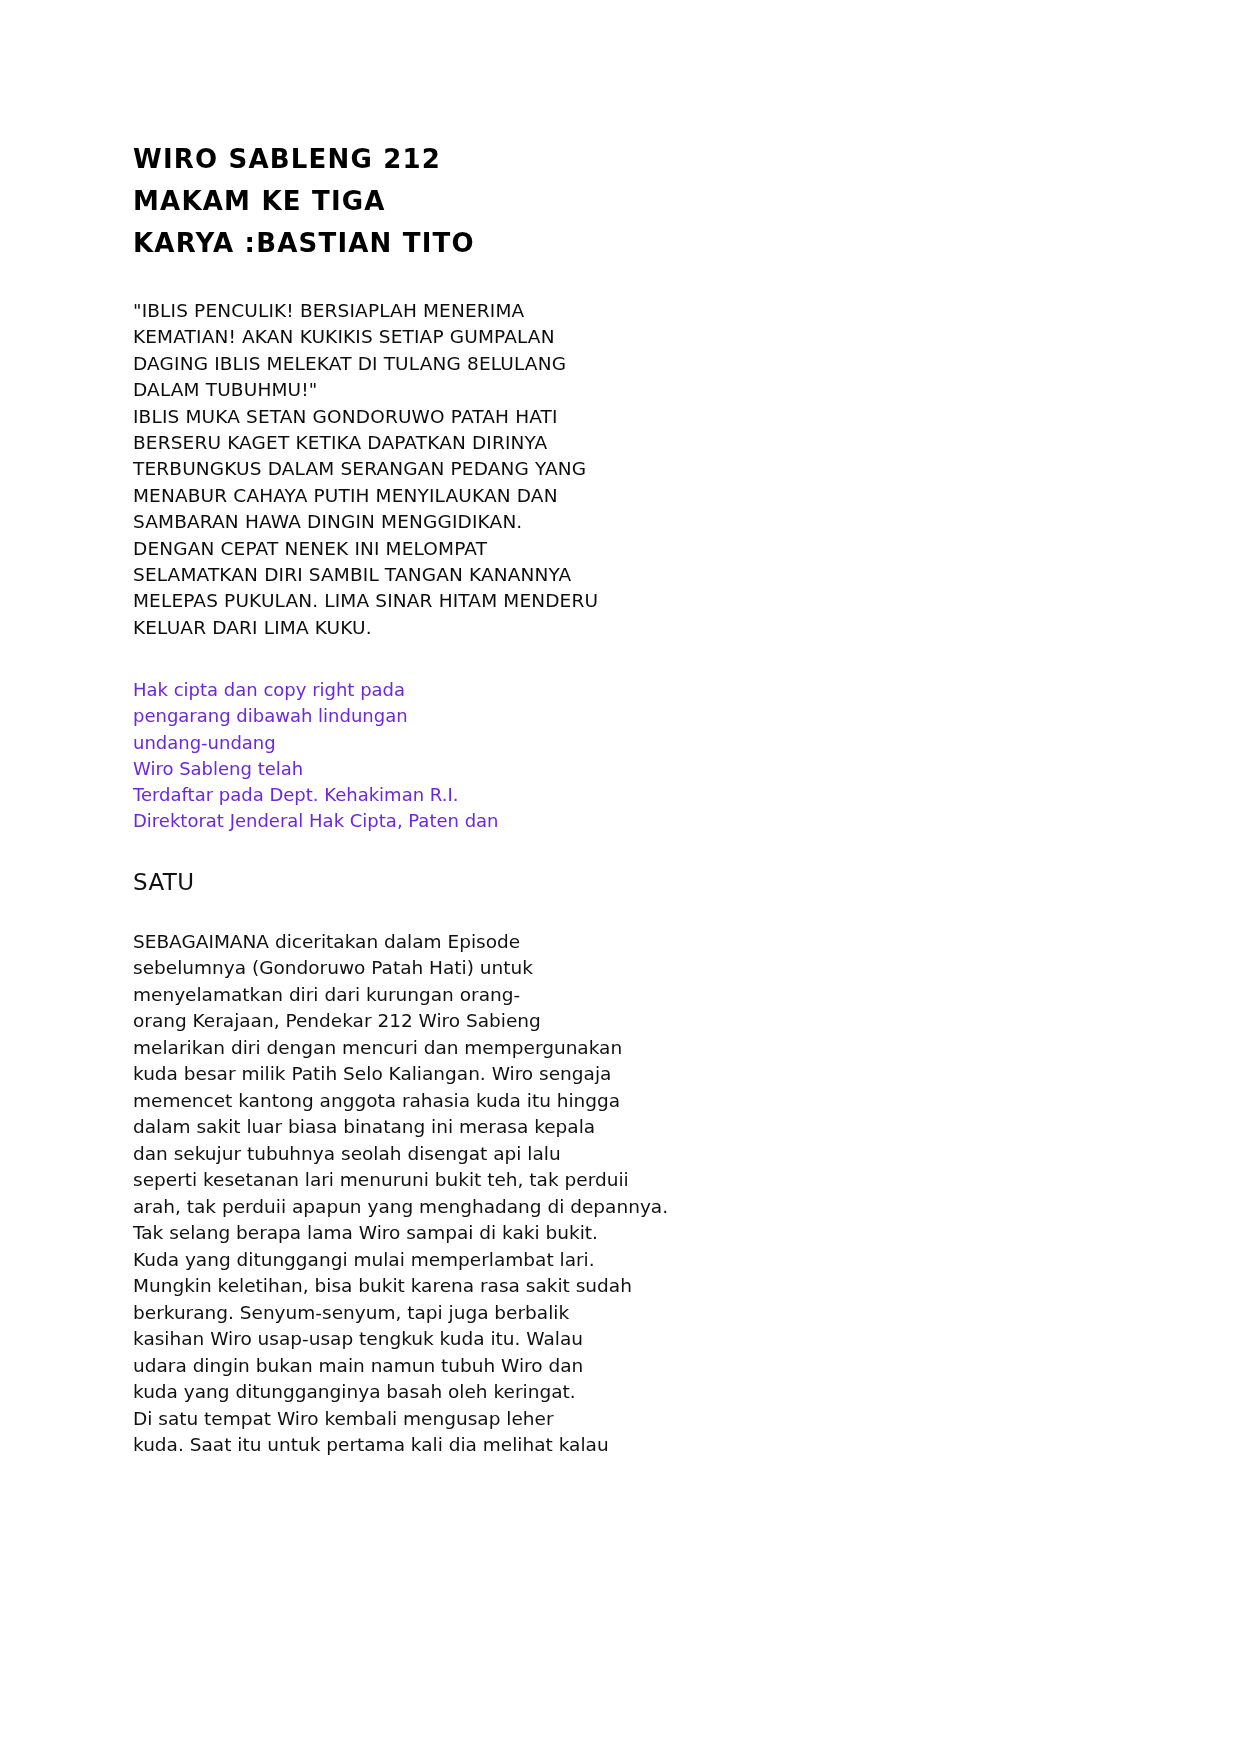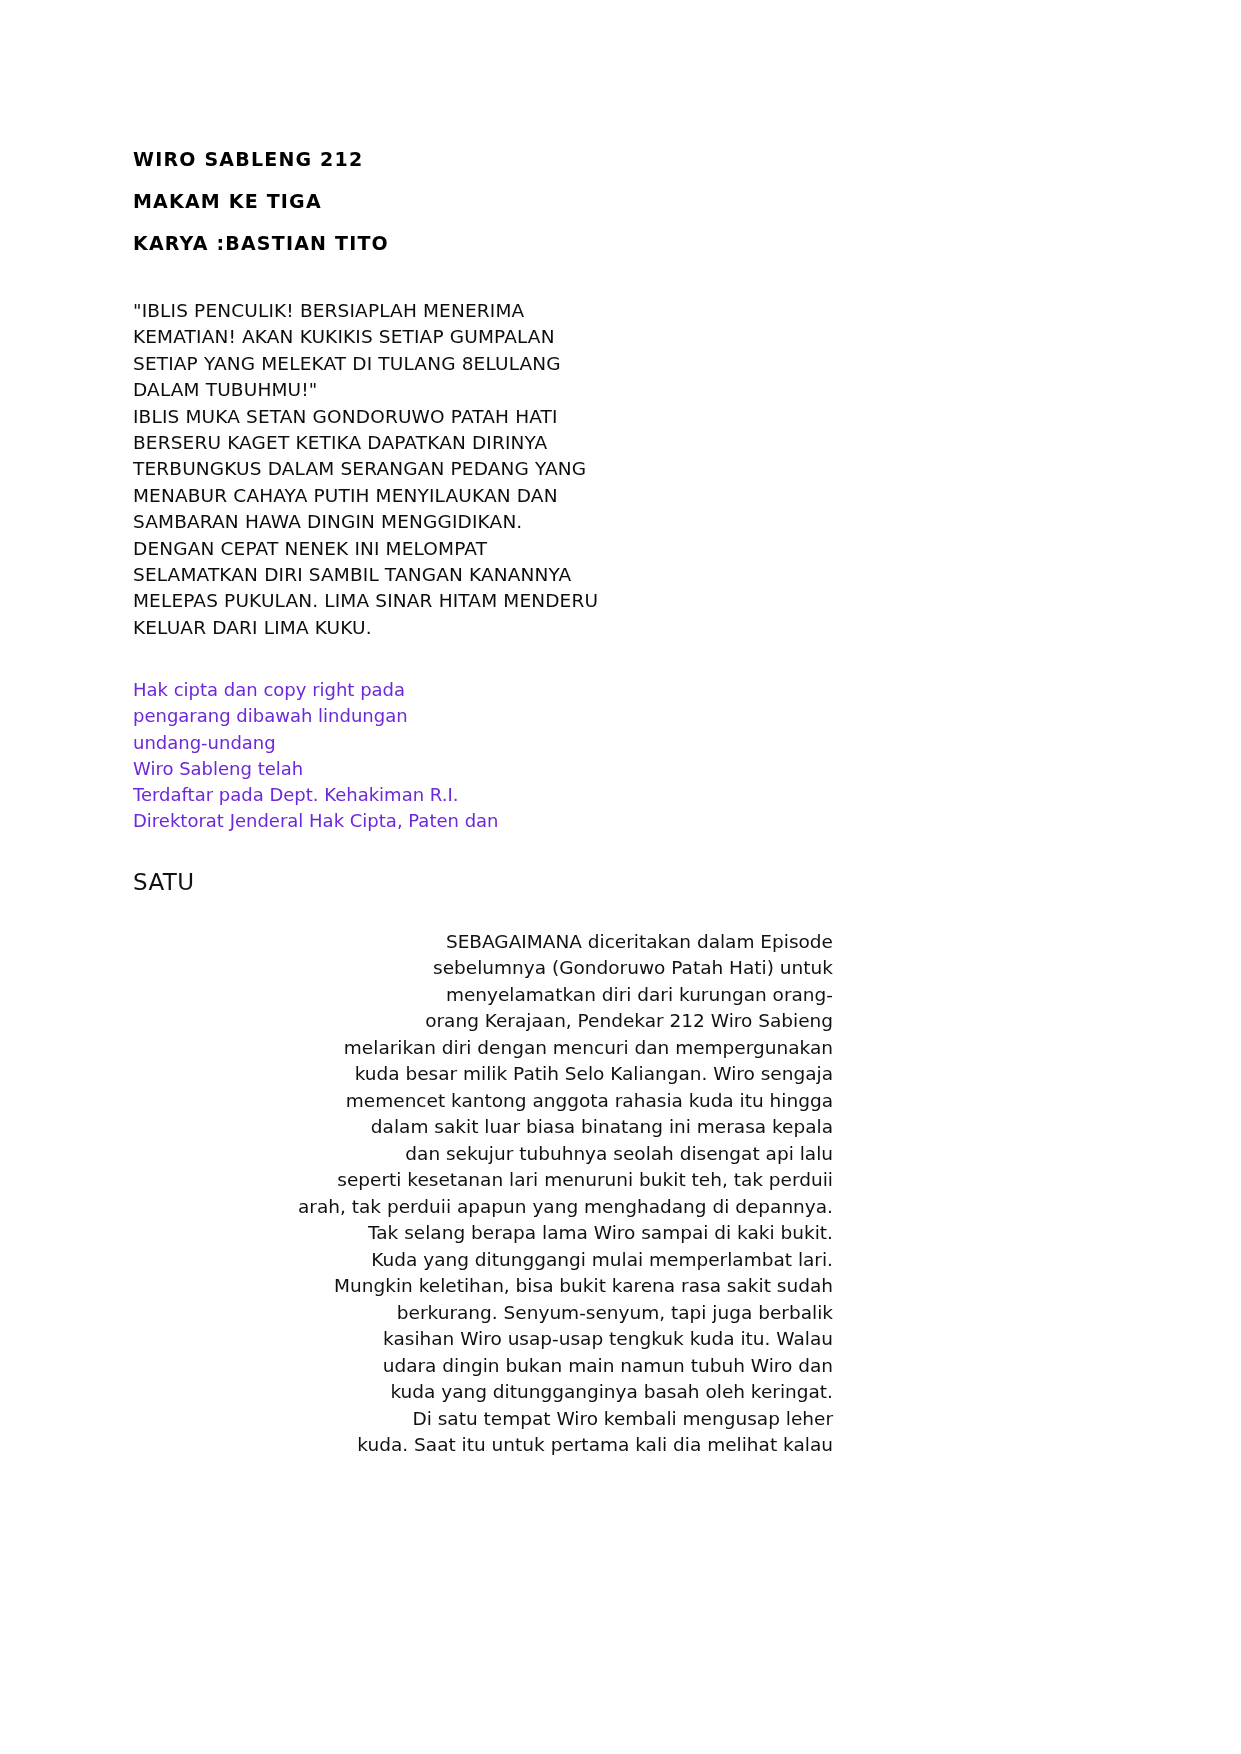--- a/index.html
+++ b/index.html
@@ -30,21 +30,21 @@
     width: 700px;
   }
 
   
   .title-block {
     margin: 0 0 34px 0;
   }
   .title-line {
     font-family: "DejaVu Sans", sans-serif;
     font-weight: bold;
-    font-size: 19px;
+    font-size: 26px;
     line-height: 42px;
     letter-spacing: 1.2px;
     color: #000;
     white-space: pre;
   }
 
   
   .quote-block {
     margin: 0 0 36px 0;
   }
@@ -77,39 +77,38 @@
   }
 
   .body-block {
     margin: 0;
   }
   .body-line {
     font-size: 18.5px;
     line-height: 26.5px;
     color: #111;
     white-space: pre-wrap;
-    text-align: right;
   }
 </style>
 </head>
 <body>
 
 <div class="page">
   <div class="content">
 
     <div class="title-block">
       <div class="title-line">WIRO SABLENG 212</div>
       <div class="title-line">MAKAM KE TIGA</div>
       <div class="title-line">KARYA :BASTIAN TITO</div>
     </div>
 
     <div class="quote-block">
       <div class="quote-line">"IBLIS PENCULIK! BERSIAPLAH MENERIMA</div>
       <div class="quote-line">KEMATIAN! AKAN KUKIKIS SETIAP GUMPALAN</div>
-      <div class="quote-line">SETIAP YANG MELEKAT DI TULANG 8ELULANG</div>
+      <div class="quote-line">DAGING IBLIS MELEKAT DI TULANG 8ELULANG</div>
       <div class="quote-line">DALAM TUBUHMU!"</div>
       <div class="quote-line">IBLIS MUKA SETAN GONDORUWO PATAH HATI</div>
       <div class="quote-line">BERSERU KAGET KETIKA DAPATKAN DIRINYA</div>
       <div class="quote-line">TERBUNGKUS DALAM SERANGAN PEDANG YANG</div>
       <div class="quote-line">MENABUR CAHAYA PUTIH MENYILAUKAN DAN</div>
       <div class="quote-line">SAMBARAN HAWA DINGIN MENGGIDIKAN.</div>
       <div class="quote-line">DENGAN CEPAT NENEK INI MELOMPAT</div>
       <div class="quote-line">SELAMATKAN DIRI SAMBIL TANGAN KANANNYA</div>
       <div class="quote-line">MELEPAS PUKULAN. LIMA SINAR HITAM MENDERU</div>
       <div class="quote-line">KELUAR DARI LIMA KUKU.</div>

